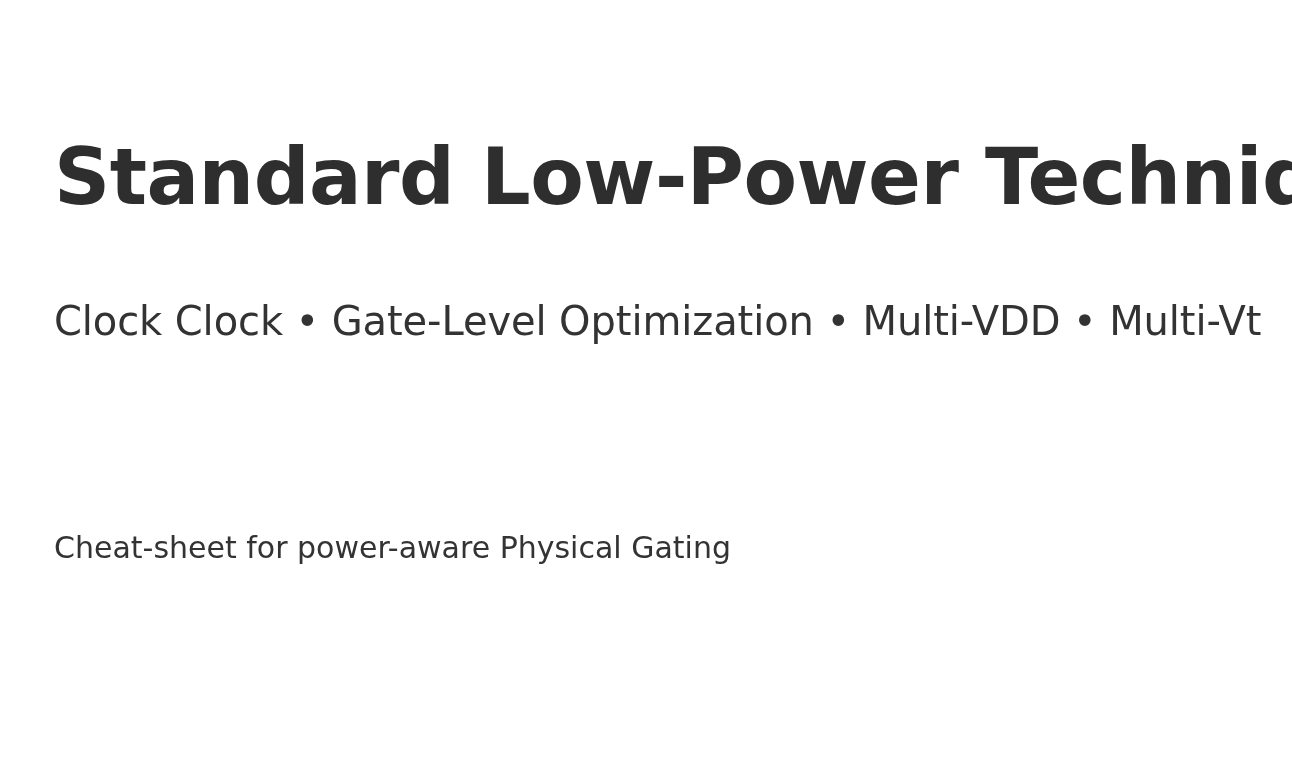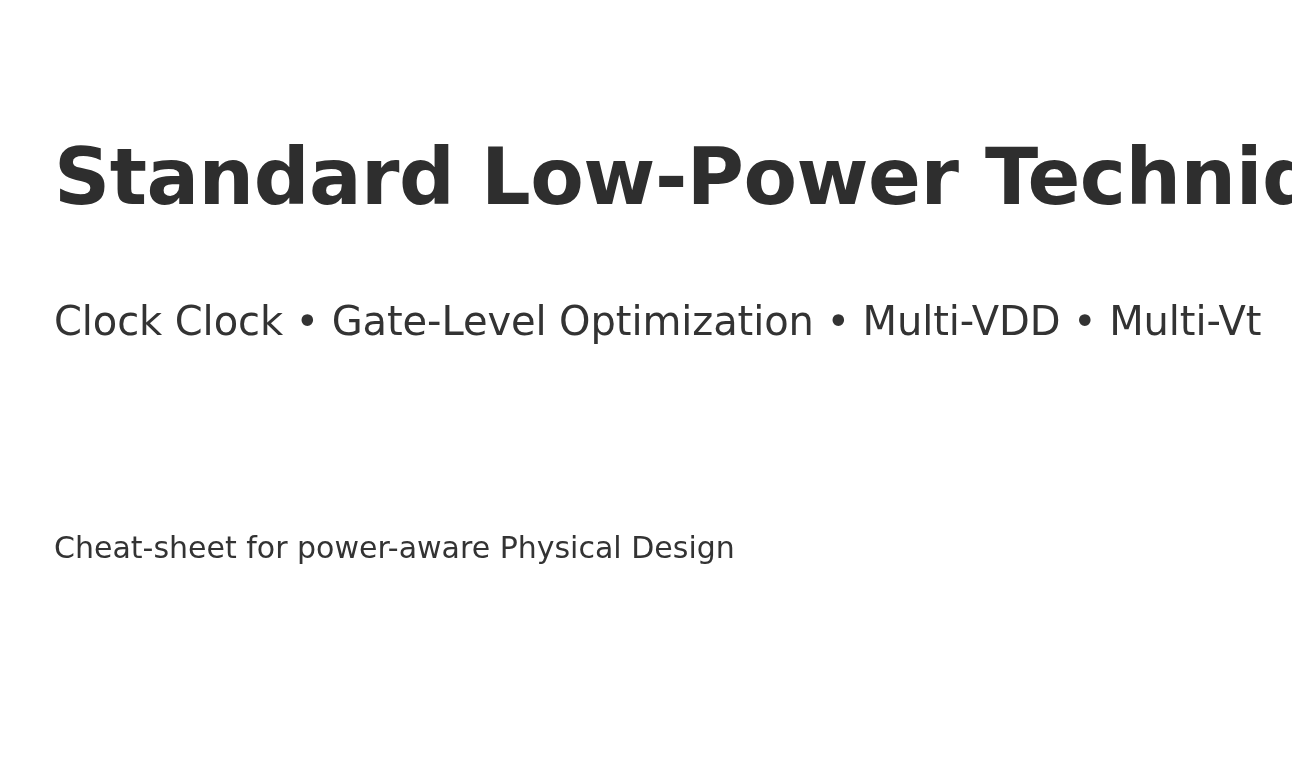--- a/index.html
+++ b/index.html
@@ -66,15 +66,15 @@
 </style>
 </head>
 <body>
 
 <div class="slide">
 
   <h1 class="slide-title">Standard Low-Power Techniques</h1>
 
   <p class="slide-subtitle">Clock Clock • Gate-Level Optimization • Multi-VDD • Multi-Vt</p>
 
-  <p class="slide-footnote">Cheat-sheet for power-aware Physical Design</p>
+  <p class="slide-footnote">Cheat-sheet for power-aware Physical Gating</p>
 
 </div>
 
 </body></html>

